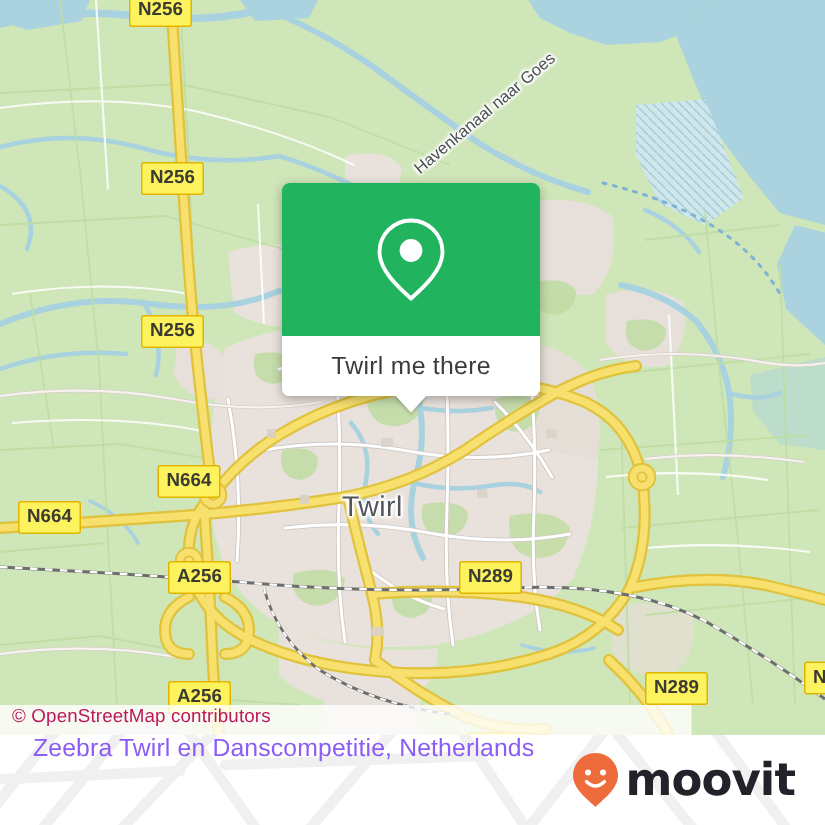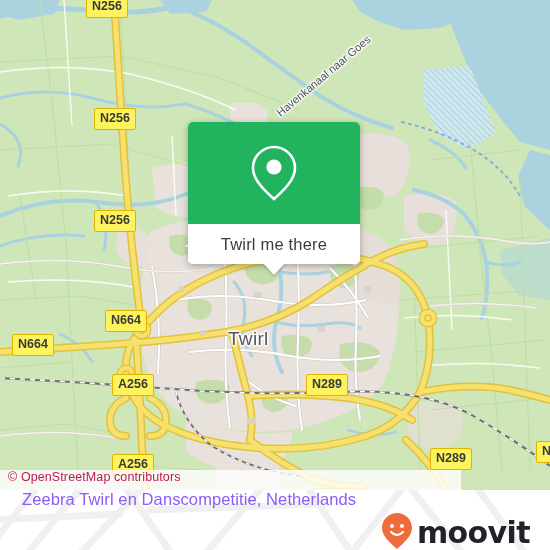--- a/index.html
+++ b/index.html
@@ -96,21 +96,21 @@
   }
   #footer-bg{position:absolute;left:0;top:0;width:550px;height:60px;}
   #footer-title{
     position:absolute;left:22px;top:0;height:60px;
     display:flex;align-items:flex-start;
     font-size:16.5px;color:#8b5cf6;letter-spacing:.1px;
     z-index:2;
   }
   #brand{
     position:absolute;right:20px;top:0;height:60px;
-    display:flex;align-items:flex-end;gap:4px;z-index:2;
+    display:flex;align-items:center;gap:4px;z-index:2;
   }
   #brand-word{
     font-size:30px;color:#23222a;font-weight:bold;letter-spacing:-.6px;
     font-family:"DejaVu Sans", sans-serif;
   }
 </style>
 </head>
 <body>
 
 <div id="app">

